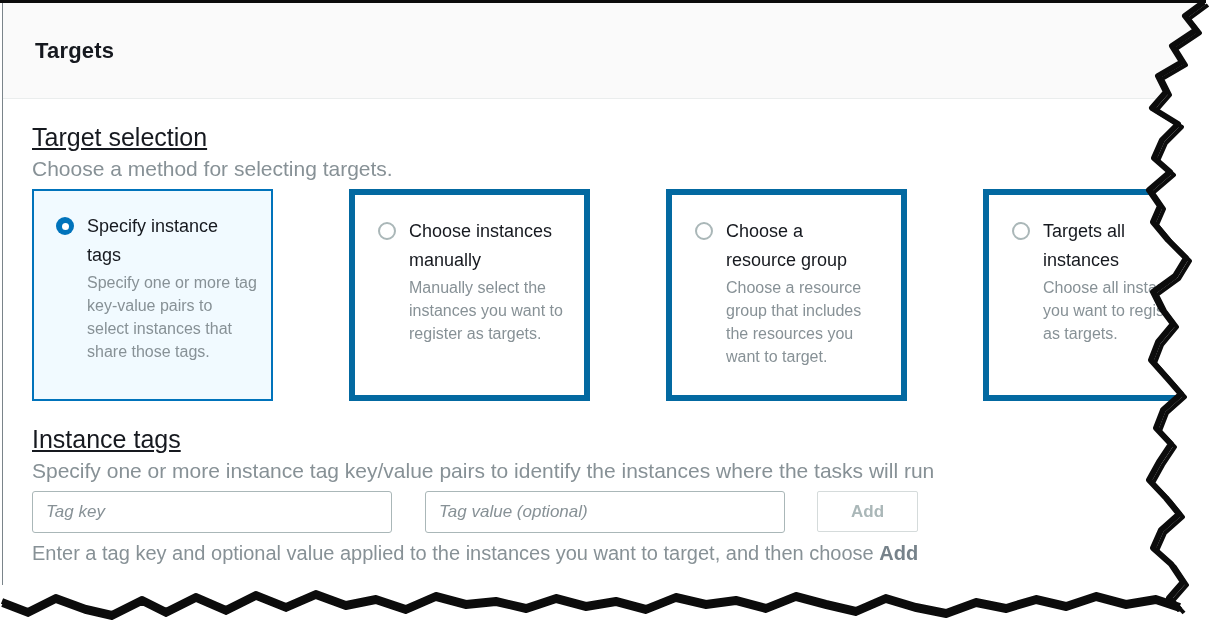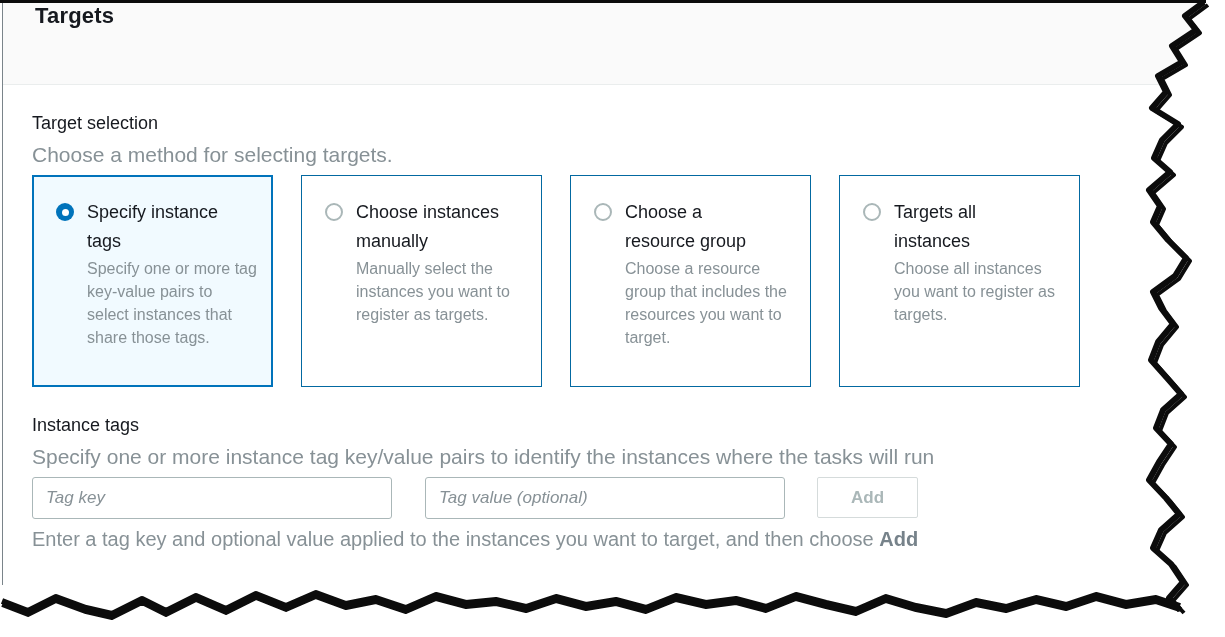--- a/index.html
+++ b/index.html
@@ -6,32 +6,32 @@
   body { background:#fff; font-family:"Liberation Sans", sans-serif; }
   .page {
     position:relative; width:1225px; height:637px;
     background:#fff; overflow:hidden;
   }
   .panel {
     position:absolute; left:2px; top:3px; width:1201px; height:582px;
     background:#fff; border-left:1px solid #7a848a;
   }
   .panel-header {
-    height:82px; background:#fafafa; border-bottom:1px solid #eaeded;
-    display:flex; padding-left:32px;
+    height:96px; background:#fafafa; border-bottom:1px solid #eaeded;
+    display:flex; align-items:center; padding-left:32px;
   }
   .panel-title { font-size:22px; font-weight:700; color:#16191f; letter-spacing:0.2px; }
   .panel-body { padding:26px 0 0 29px; }
-  .section-heading { font-size:18px; font-weight:400; color:#16191f; line-height:24px; }
+  .section-heading { font-size:25px; font-weight:400; color:#16191f; line-height:24px;text-decoration:underline; }
   .muted { color:#879196; }
   .section-sub { margin-top:9px; font-size:21px; line-height:21px; }
-  .cards { display:flex; gap:28px; margin-top:10px; }
+  .cards { display:flex; gap:76px; margin-top:10px; }
   .card {
     width:241px; height:212px; background:#fff;
-    border:1px solid #0369a1; border-radius:0;
+    border:6px solid #0369a1; border-radius:0;
     padding:22px 17px 0 23px; display:flex; align-items:flex-start;
     cursor:pointer;
   }
   .card.selected { background:#f1faff; border:2px solid #0073bb; padding:21px 14px 0 22px; }
   .radio {
     flex:0 0 auto; width:18px; height:18px; border-radius:50%;
     border:2px solid #aab7b8; background:#fff; margin-top:5px; position:relative;
   }
   .radio.checked { border:0; background:#0073bb; }
   .radio.checked::after {

